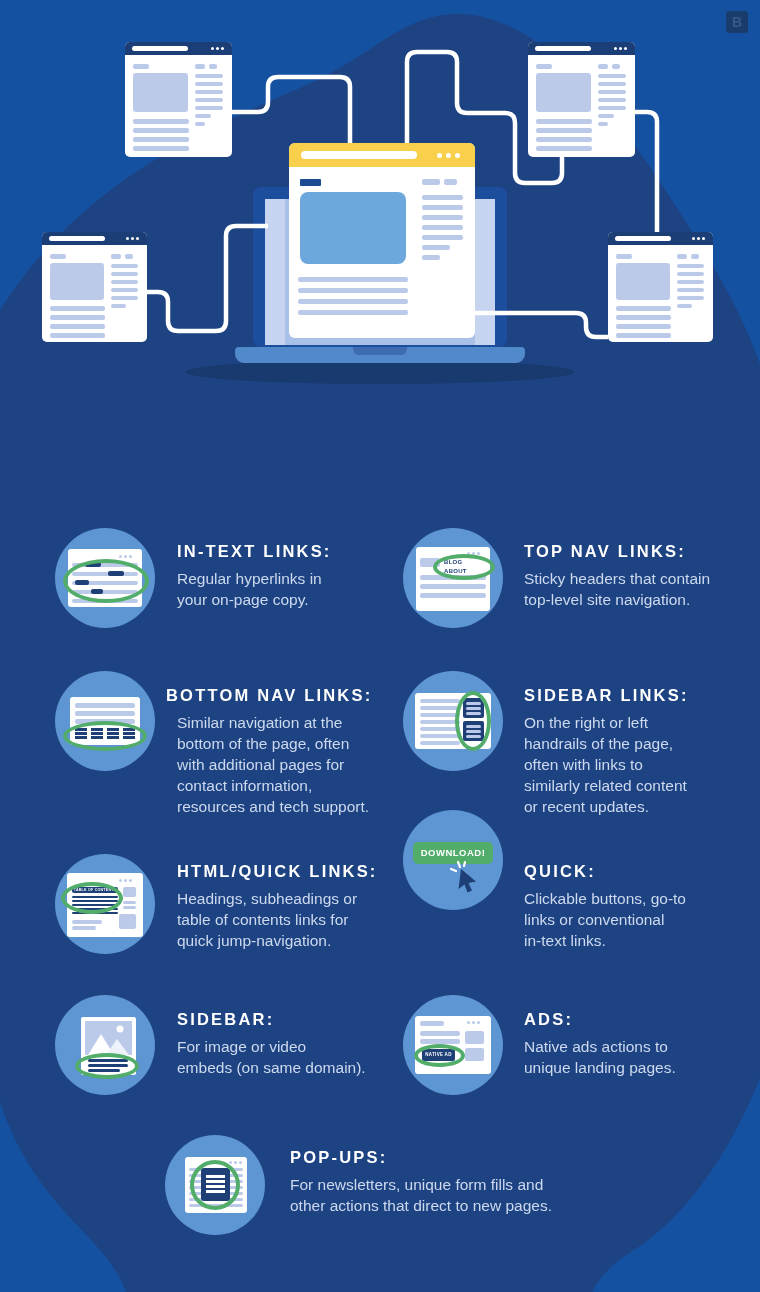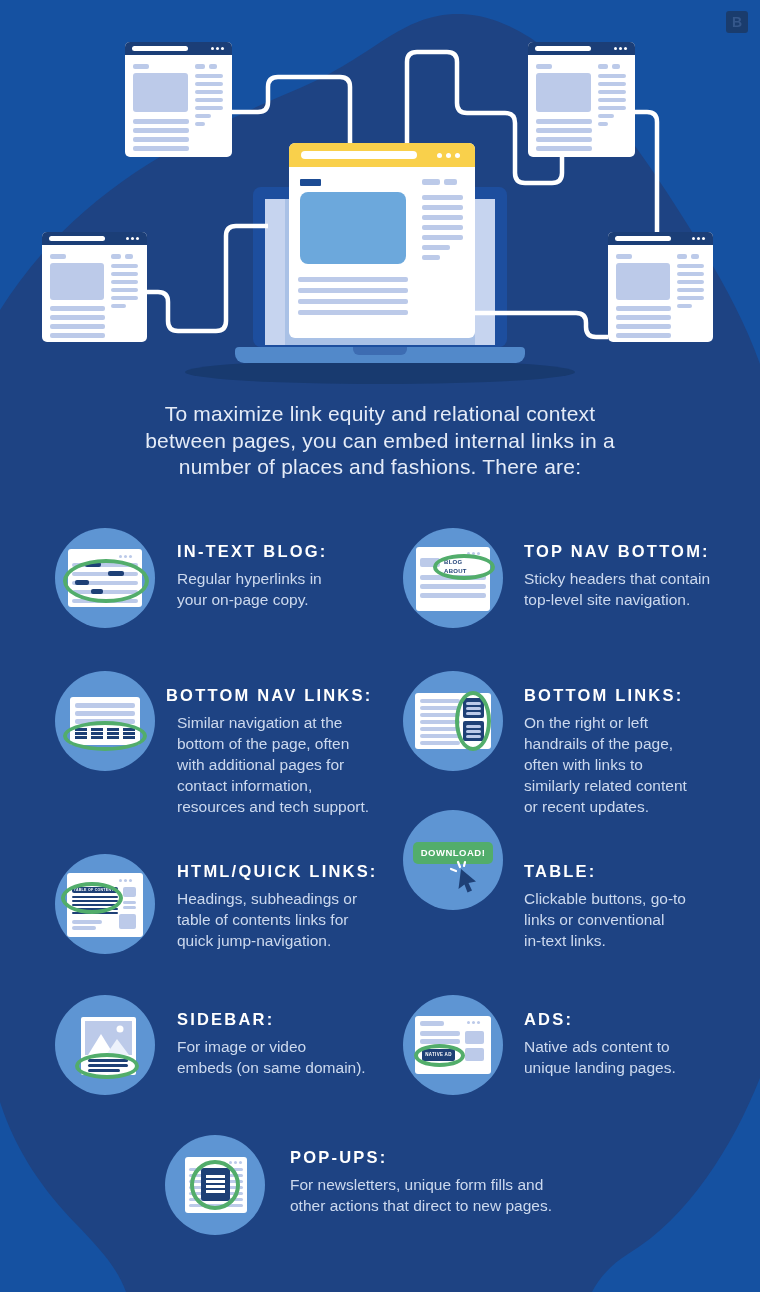--- a/index.html
+++ b/index.html
@@ -168,56 +168,53 @@
       <div class="pw" style="left:133px;top:82px;width:41px;height:5px"></div>
     <div class="pw" style="left:133px;top:92px;width:41px;height:5px"></div>
       <div class="pw" style="left:133px;top:102px;width:28px;height:5px"></div>
     <div class="pw" style="left:133px;top:112px;width:18px;height:5px"></div>
     <div class="pw" style="left:9px;top:134px;width:110px;height:5px"></div>
       <div class="pw" style="left:9px;top:145px;width:110px;height:5px"></div>
     <div class="pw" style="left:9px;top:156px;width:110px;height:5px"></div>
       <div class="pw" style="left:9px;top:167px;width:110px;height:5px"></div>
   </div>
 
-  <div id="intro">To maximize link equity and relational context
-between pages, you can embed internal links in a
-number of places and fashions. There are:</div>
 
   <div>
     <div class="circle" style="left:55px;top:528px">
       <div class="wh" style="left:13px;top:21px;width:74px;height:58px"></div>
       <div class="dots3" style="color:#bccae9;left:64px;top:27px"></div>
       <div class="pw" style="left:17px;top:35px;width:66px;height:4px"></div>
         <div class="pw" style="left:17px;top:44px;width:66px;height:4px"></div>
       <div class="pw" style="left:17px;top:53px;width:66px;height:4px"></div>
         <div class="pw" style="left:17px;top:62px;width:66px;height:4px"></div>
       <div class="pw" style="left:17px;top:71px;width:66px;height:4px"></div>
       <div class="nv" style="left:30px;top:34px;width:16px;height:5px"></div>
         <div class="nv" style="left:53px;top:43px;width:16px;height:5px"></div>
       <div class="nv" style="left:20px;top:52px;width:14px;height:5px"></div>
         <div class="nv" style="left:36px;top:61px;width:12px;height:5px"></div>
       <div class="grn" style="left:8px;top:31px;width:86px;height:44px"></div>
     </div>
-    <div class="ititle" style="left:177px;top:542px">IN-TEXT BLOG:</div>
+    <div class="ititle" style="left:177px;top:542px">IN-TEXT LINKS:</div>
     <div class="ibody" style="left:177px;top:568px">Regular hyperlinks in
 your on-page copy.</div>
   </div>
 
   <div>
     <div class="circle" style="left:403px;top:528px">
       <div class="wh" style="left:13px;top:19px;width:74px;height:64px"></div>
       <div class="dots3" style="color:#bccae9;left:64px;top:24px"></div>
       <div class="pw" style="left:17px;top:30px;width:20px;height:9px"></div>
       <div class="tinytext" style="left:41px;top:30px;width:46px;height:9px;font-size:6px;line-height:9px;letter-spacing:.3px;word-spacing:5px">BLOG ABOUT</div>
       <div class="pw" style="left:17px;top:47px;width:66px;height:5px"></div>
         <div class="pw" style="left:17px;top:56px;width:66px;height:5px"></div>
       <div class="pw" style="left:17px;top:65px;width:66px;height:5px"></div>
       <div class="grn" style="left:30px;top:26px;width:62px;height:26px"></div>
     </div>
-    <div class="ititle" style="left:524px;top:542px">TOP NAV BOTTOM:</div>
+    <div class="ititle" style="left:524px;top:542px">TOP NAV LINKS:</div>
     <div class="ibody" style="left:524px;top:568px">Sticky headers that contain
 top-level site navigation.</div>
   </div>
 
   <div>
     <div class="circle" style="left:55px;top:671px">
       <div class="wh" style="left:15px;top:26px;width:70px;height:48px"></div>
       <div class="pw" style="left:20px;top:32px;width:60px;height:5px"></div>
         <div class="pw" style="left:20px;top:40px;width:60px;height:5px"></div>
       <div class="pw" style="left:20px;top:48px;width:60px;height:5px"></div>
@@ -247,21 +244,21 @@
       <div class="nv" style="left:60px;top:27px;width:21px;height:20px"></div>
       <div class="pw" style="left:63px;top:31px;width:15px;height:3px"></div>
         <div class="pw" style="left:63px;top:36px;width:15px;height:3px"></div>
         <div class="pw" style="left:63px;top:41px;width:15px;height:3px"></div>
       <div class="nv" style="left:60px;top:50px;width:21px;height:20px"></div>
       <div class="pw" style="left:63px;top:54px;width:15px;height:3px"></div>
         <div class="pw" style="left:63px;top:59px;width:15px;height:3px"></div>
         <div class="pw" style="left:63px;top:64px;width:15px;height:3px"></div>
       <div class="grn" style="left:52px;top:20px;width:36px;height:60px"></div>
     </div>
-    <div class="ititle" style="left:524px;top:686px">BOTTOM LINKS:</div>
+    <div class="ititle" style="left:524px;top:686px">SIDEBAR LINKS:</div>
     <div class="ibody" style="left:524px;top:712px">On the right or left
 handrails of the page,
 often with links to
 similarly related content
 or recent updates.</div>
   </div>
 
   <div>
     <div class="circle" style="left:55px;top:854px">
       <div class="wh" style="left:12px;top:19px;width:76px;height:64px"></div>
@@ -291,21 +288,21 @@
       <div class="a" style="left:10px;top:32px;width:80px;height:22px;background:#52ad6b;border-radius:5px;color:#fff;font-weight:700;font-size:9.5px;line-height:22px;text-align:center;letter-spacing:.5px">DOWNLOAD!</div>
       <svg class="a" style="left:46px;top:50px" width="36" height="38" viewBox="0 0 36 38">
         <g stroke="#ffffff" stroke-width="2.2" stroke-linecap="round">
           <line x1="9" y1="2" x2="11" y2="7"></line>
             <line x1="2" y1="9" x2="7" y2="11"></line>
             <line x1="16" y1="2" x2="15" y2="6"></line>
         </g>
         <path d="M12 9 L27 21.5 L19.5 23 L23 30.5 L18.5 32.5 L15.5 24.5 L9.5 29 Z" fill="#1e4076"></path>
       </svg>
     </div>
-    <div class="ititle" style="left:524px;top:862px">TABLE:</div>
+    <div class="ititle" style="left:524px;top:862px">QUICK:</div>
     <div class="ibody" style="left:524px;top:888px">Clickable buttons, go-to
 links or conventional
 in-text links.</div>
   </div>
 
   <div>
     <div class="circle" style="left:55px;top:995px">
       <div class="wh" style="left:26px;top:22px;width:55px;height:58px;border-radius:2px"></div>
       <div class="pw" style="left:30px;top:26px;width:47px;height:34px;border-radius:0"></div>
       <svg class="a" style="left:30px;top:26px" width="47" height="34" viewBox="0 0 47 34">
@@ -329,21 +326,21 @@
       <div class="dots3" style="color:#bccae9;left:64px;top:26px"></div>
       <div class="pw" style="left:17px;top:26px;width:24px;height:5px"></div>
       <div class="pw" style="left:17px;top:36px;width:40px;height:5px"></div>
         <div class="pw" style="left:17px;top:44px;width:40px;height:5px"></div>
       <div class="nv" style="left:19px;top:54px;width:33px;height:12px;color:#fff;font-weight:700;font-size:4.5px;line-height:12px;text-align:center;letter-spacing:.3px">NATIVE AD</div>
       <div class="pw" style="left:62px;top:36px;width:19px;height:13px"></div>
         <div class="pw" style="left:62px;top:53px;width:19px;height:13px"></div>
       <div class="grn" style="left:11px;top:49px;width:51px;height:23px"></div>
     </div>
     <div class="ititle" style="left:524px;top:1010px">ADS:</div>
-    <div class="ibody" style="left:524px;top:1036px">Native ads content to
+    <div class="ibody" style="left:524px;top:1036px">Native ads actions to
 unique landing pages.</div>
   </div>
 
   <div>
     <div class="circle" style="left:165px;top:1135px">
       <div class="wh" style="left:20px;top:22px;width:62px;height:56px"></div>
       <div class="dots3" style="color:#bccae9;left:64px;top:26px"></div>
       <div class="pw" style="left:24px;top:33px;width:54px;height:3px"></div>
         <div class="pw" style="left:24px;top:39px;width:54px;height:3px"></div>
       <div class="pw" style="left:24px;top:45px;width:54px;height:3px"></div>

